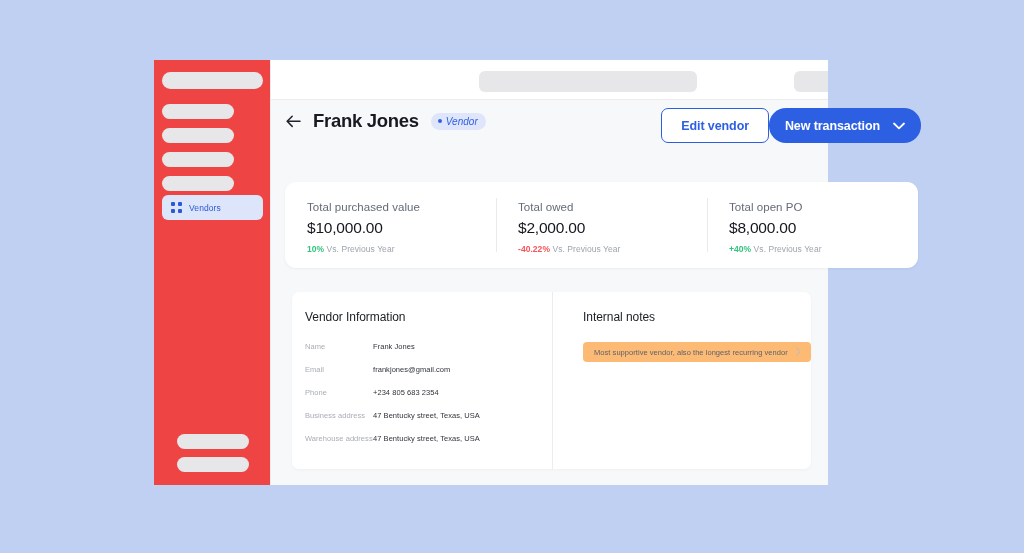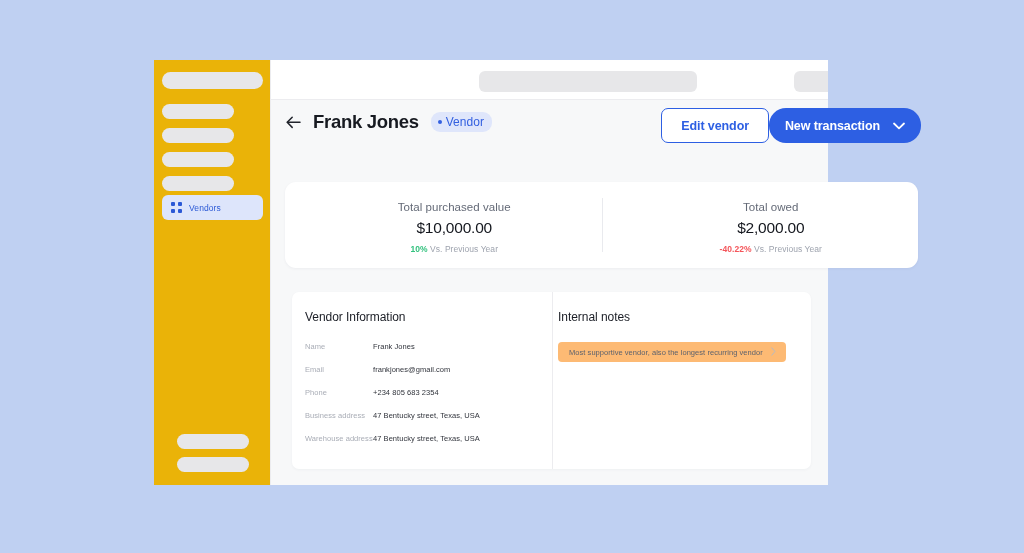--- a/index.html
+++ b/index.html
@@ -35,21 +35,21 @@
     overflow: hidden;
   }
 
   
   .sidebar {
     position: absolute;
     left: 0;
     top: 0;
     width: 117px;
     height: 467px;
-    background: #eab308;
+    background: #ef4444;
     border-right: 1px solid #ececef;
     text-align: right;
   }
 
   .skel {
     background: #e7e7e9;
     border-radius: 10px;
     position: absolute;
   }
 
@@ -159,24 +159,25 @@
     margin-left: 1px;
   }
   .badge-dot {
     width: 4px;
     height: 4px;
     border-radius: 50%;
     background: #3360e0;
     flex: 0 0 auto;
   }
   .badge-text {
-    font-size: 12px;
+    font-size: 10px;
     color: #3360e0;
     font-weight: 500;
     letter-spacing: .05px;
+    font-style: italic;
   }
 
   .head-actions {
     position: absolute;
     right: 4px;
     top: 0;
     display: flex;
     align-items: center;
     gap: 0;
   }
@@ -218,21 +219,20 @@
   .stats-card {
     position: absolute;
     left: 285px;
     top: 182px;
     width: 633px;
     height: 86px;
     background: #ffffff;
     border-radius: 11px;
     display: flex;
     box-shadow: 0 1px 3px rgba(30,40,80,.05);
-    text-align: center;
   }
 
   .stat {
     flex: 1 1 0;
     padding: 19px 0 0 22px;
     position: relative;
   }
   .stat + .stat::before {
     content: "";
     position: absolute;
@@ -278,21 +278,21 @@
     box-shadow: 0 1px 3px rgba(30,40,80,.04);
   }
 
   .detail-left {
     width: 260px;
     padding: 18px 0 0 13px;
     position: relative;
   }
   .detail-right {
     flex: 1;
-    padding: 18px 0 0 6px;
+    padding: 18px 0 0 31px;
     position: relative;
   }
   .detail-right::before {
     content: "";
     position: absolute;
     left: 0;
     top: 0;
     bottom: 0;
     width: 1px;
     background: #ececef;
@@ -428,20 +428,28 @@
 
     <div class="stat">
       <div class="stat-label">Total owed</div>
       <div class="stat-value">$2,000.00</div>
       <div class="stat-delta">
         <span class="pct" style="color:#f4555a">-40.22%</span>
         <span class="vs">Vs. Previous Year</span>
       </div>
     </div>
 
+    <div class="stat">
+      <div class="stat-label">Total open PO</div>
+      <div class="stat-value">$8,000.00</div>
+      <div class="stat-delta">
+        <span class="pct" style="color:#34c27f">+40%</span>
+        <span class="vs">Vs. Previous Year</span>
+      </div>
+    </div>
 
   </div>
 
   <div class="detail-card">
 
     <div class="detail-left">
       <div class="section-title">Vendor Information</div>
 
       <div class="info-row">
         <span class="info-label">Name</span>

